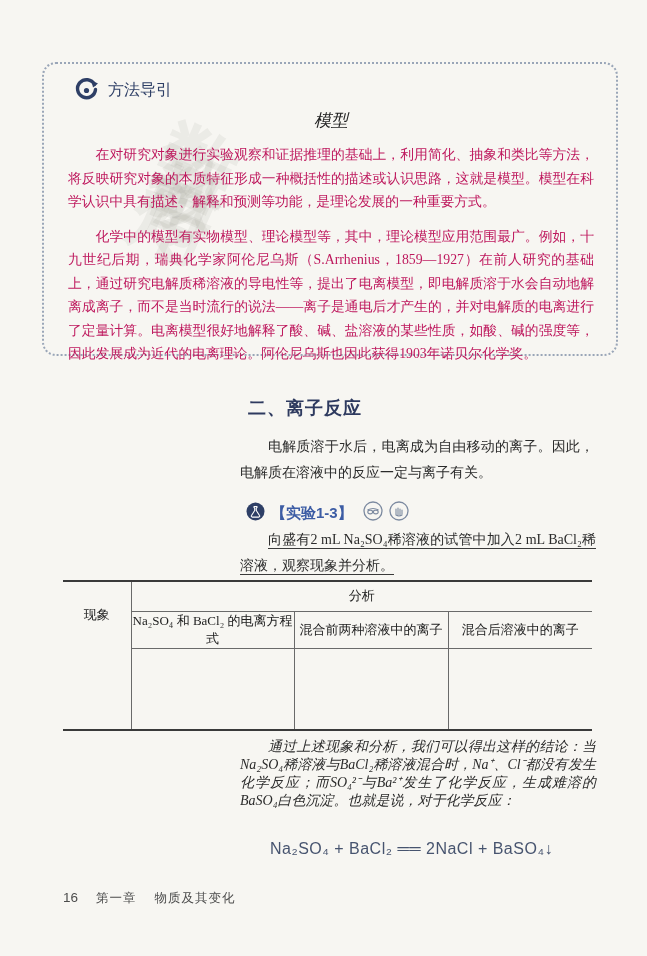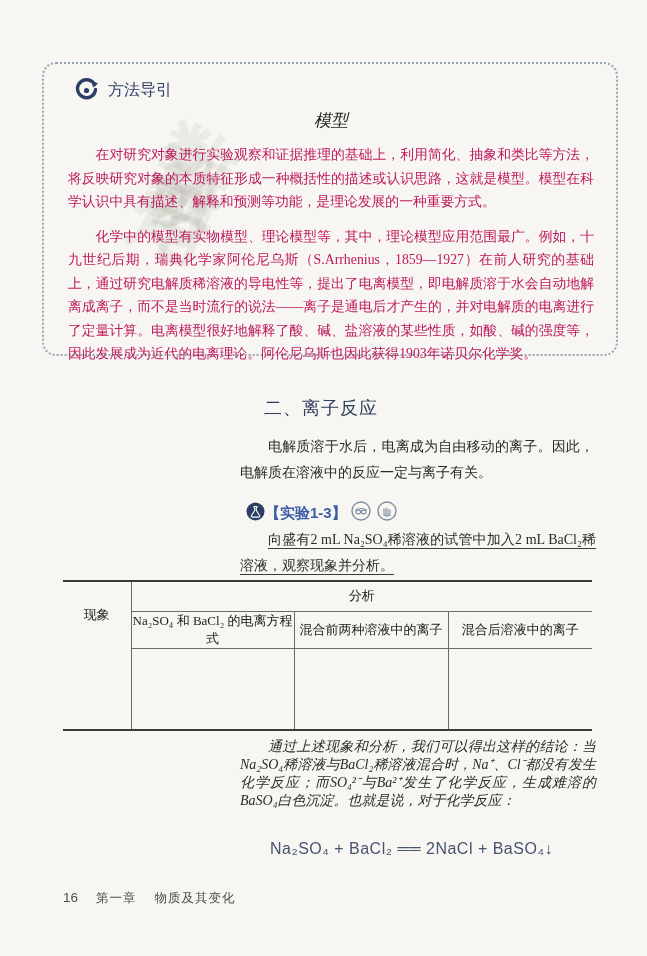--- a/index.html
+++ b/index.html
@@ -30,32 +30,32 @@
     font-size:16px; color:#2e3f66;
   }
   .mg-title { text-align:center; font-size:17px; color:#222; margin-top:4px;
     font-style:italic; }
   .mg-para {
     font-size:13.8px; line-height:23.5px; text-indent:2em; color:#be185d;
     text-align:justify; margin-top:11px;
   }
   .section-heading {
     position:absolute; left:248px; top:396px;
-    font-family:"Liberation Sans", sans-serif; font-weight:normal;
-    font-size:18px; color:#2e3a5f; letter-spacing:1px;margin-left:16px;
+    font-family:"Liberation Sans", sans-serif; font-weight:bold;
+    font-size:18px; color:#2e3a5f; letter-spacing:1px;
   }
   .intro-para {
     position:absolute; left:240px; top:434px; width:354px;
     font-size:14px; line-height:26px; text-indent:2em; text-align:justify;
   }
 
   
   .exp-row {
     position:absolute; left:246px; top:501px;
-    display:flex; align-items:center; 
+    display:flex; align-items:center; gap:6px;
   }
   .exp-label {
     font-family:"Liberation Sans", sans-serif; font-weight:bold;
     font-size:15px; color:#3c5ca4;
   }
   .safety-icons { display:flex; gap:6px; margin-left:4px; }
   .exp-desc {
     position:absolute; left:240px; top:527px; width:356px;
     font-size:14px; line-height:25.5px; text-indent:2em; text-align:justify;
     text-decoration:underline; text-underline-offset:4px;

